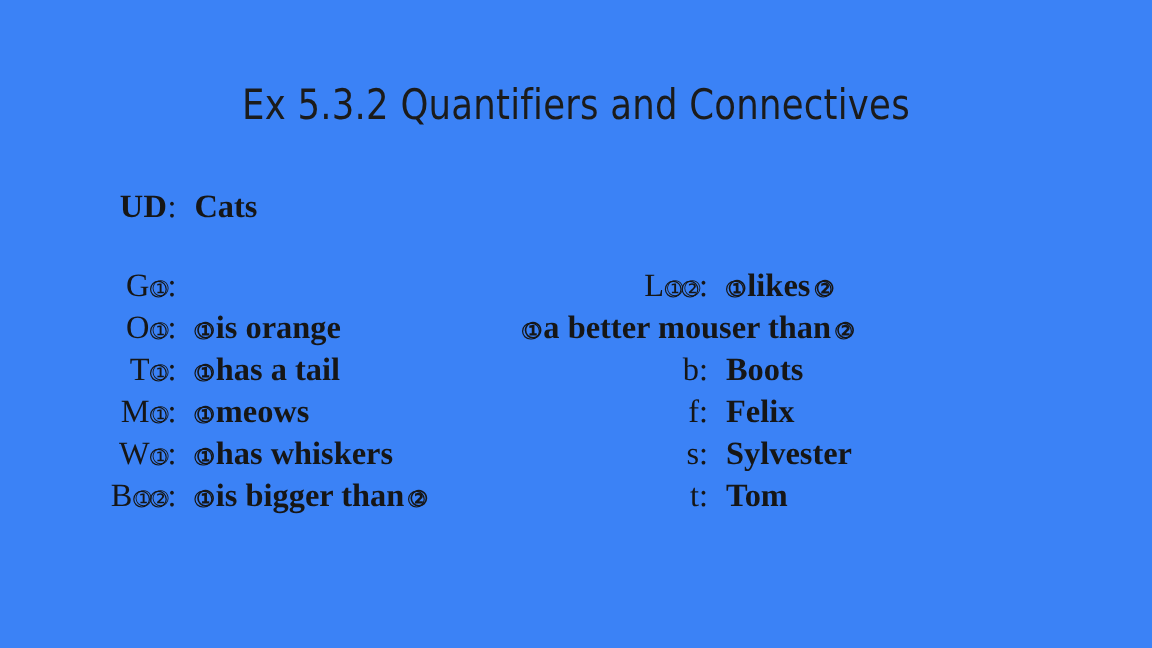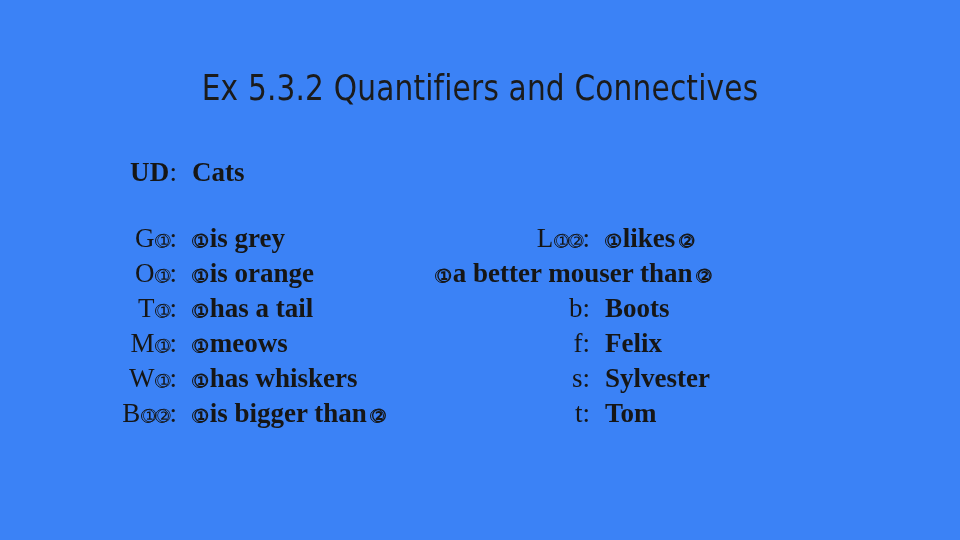--- a/index.html
+++ b/index.html
@@ -55,21 +55,21 @@
     height: 35px;
     white-space: nowrap;
   }
 
   
   .key-label {
     flex: 0 0 auto;
     text-align: right;
     white-space: nowrap;
   }
-  .col-left  .key-label { width: 147px; padding-left: 30px; }
+  .col-left  .key-label { width: 147px; }
   .col-right .key-label { width: 170px; }
 
   .key-gloss {
     flex: 0 0 auto;
     padding-left: 15px;
     white-space: nowrap;
     font-weight: bold;
   }
 
   .ud-row .key-label strong {
@@ -110,21 +110,20 @@
 
     <div class="key-row ud-row">
       <div class="key-label"><strong>UD</strong><span>:</span></div>
       <div class="key-gloss">Cats</div>
     </div>
 
     <div class="spacer-row"></div>
 
     <div class="key-row">
       <div class="key-label"><span>G</span><span class="circ">①</span><span>:</span></div>
-      <div class="key-gloss"><span class="circ sp-after">①</span><span>is grey</span></div>
     </div>
 
     <div class="key-row">
       <div class="key-label"><span>O</span><span class="circ">①</span><span>:</span></div>
       <div class="key-gloss"><span class="circ sp-after">①</span><span>is orange</span></div>
     </div>
 
     <div class="key-row">
       <div class="key-label"><span>T</span><span class="circ">①</span><span>:</span></div>
       <div class="key-gloss"><span class="circ sp-after">①</span><span>has a tail</span></div>

